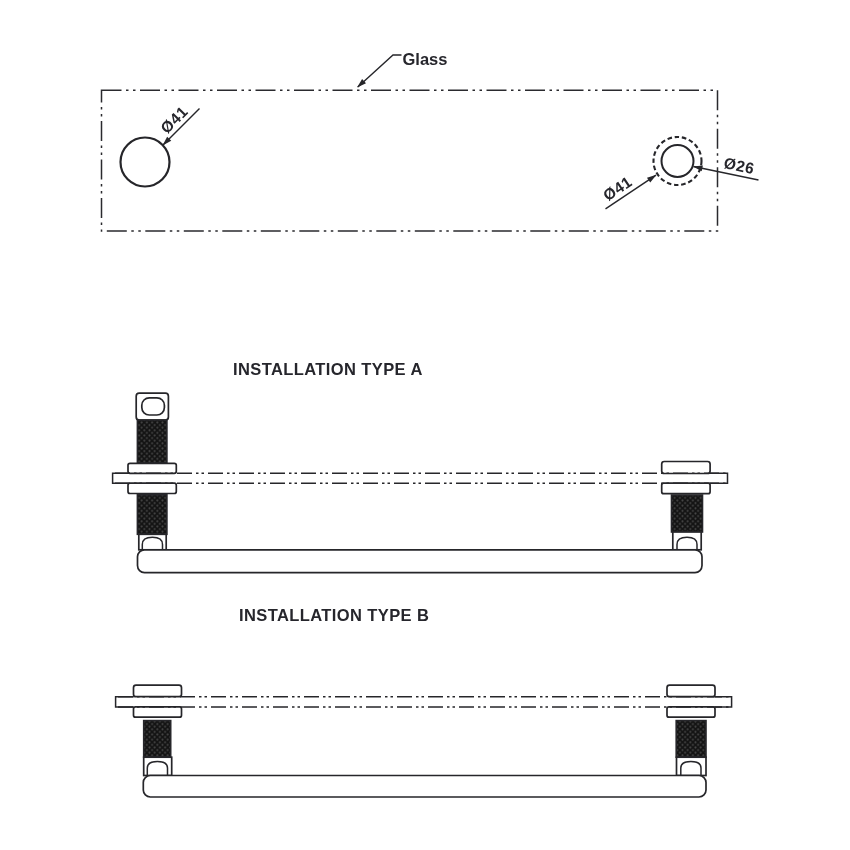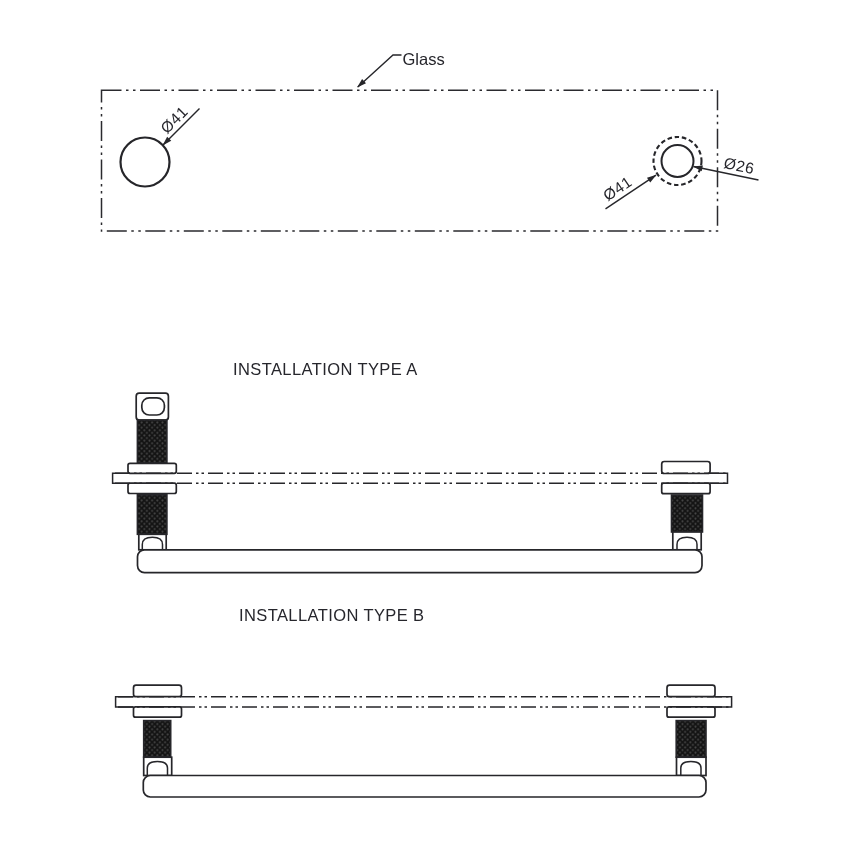--- a/index.html
+++ b/index.html
@@ -1,16 +1,16 @@
 <!DOCTYPE html>
 <html><head>
 <meta charset="utf-8">
 <style>
   html,body{margin:0;padding:0;background:#ffffff;}
-  .page{width:850px;height:850px;background:#ffffff;position:relative;overflow:hidden;}
+  .page{width:850px;height:850px;background:#ffffff;position:relative;overflow:hidden;font-weight:bold;}
   svg{display:block;}
   text{font-family:"Liberation Sans","DejaVu Sans",sans-serif;fill:#26262c;}
   .title-txt{font-size:16.5px;letter-spacing:.4px;}
   .glass-txt{font-size:16.5px;}
   .dim-txt{font-size:15.5px;letter-spacing:.5px;}
   .part{fill:#ffffff;stroke:#26262a;stroke-width:1.7;}
   .knurl{fill:url(#knurlpat);stroke:#26262a;stroke-width:1.6;}
   .ln{fill:none;stroke:#26262a;stroke-width:1.5;}
   .thin{fill:none;stroke:#26262a;stroke-width:1.4;}
   .phantom{fill:none;stroke:#26262a;stroke-width:1.5;stroke-dasharray:15 4 2.5 3 2.5 4;}

